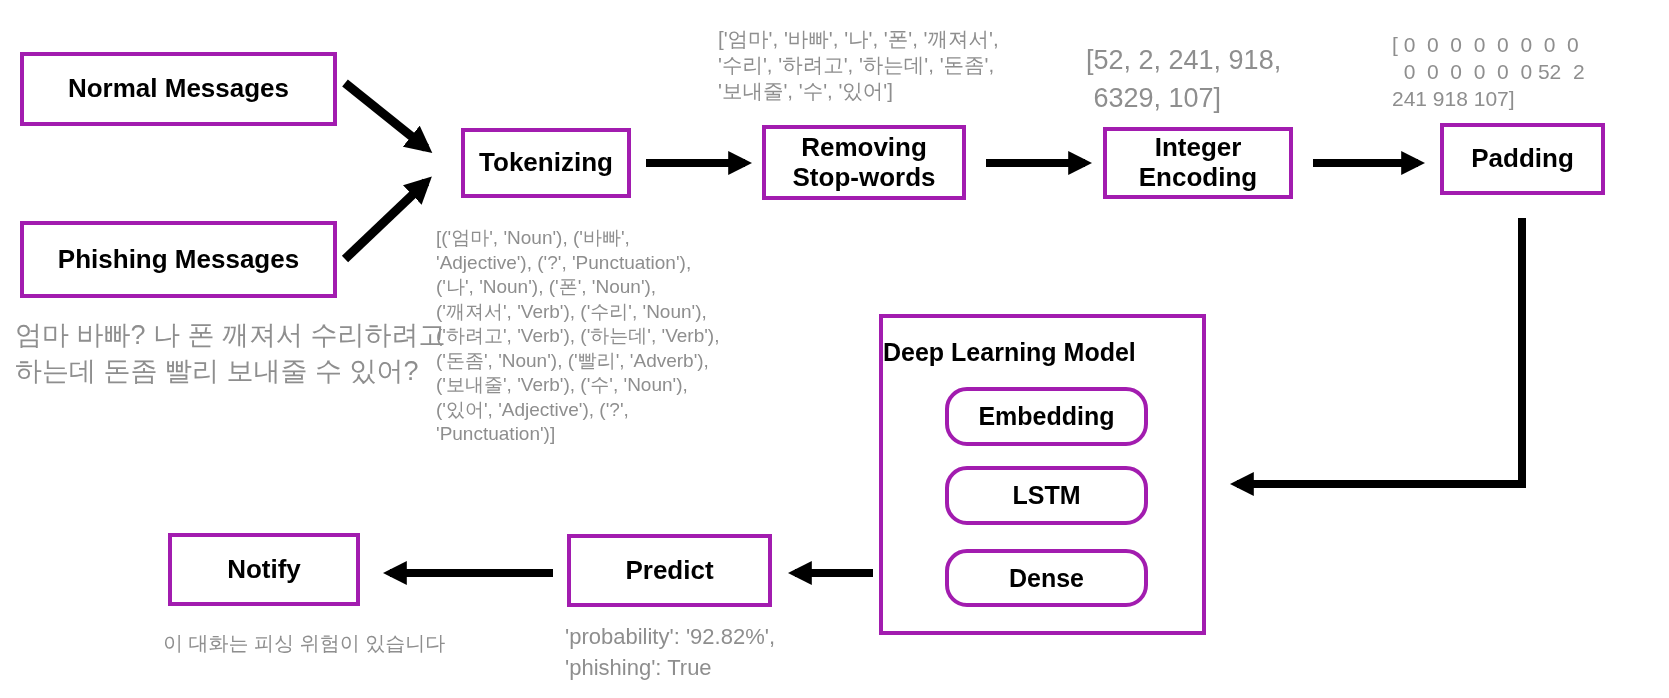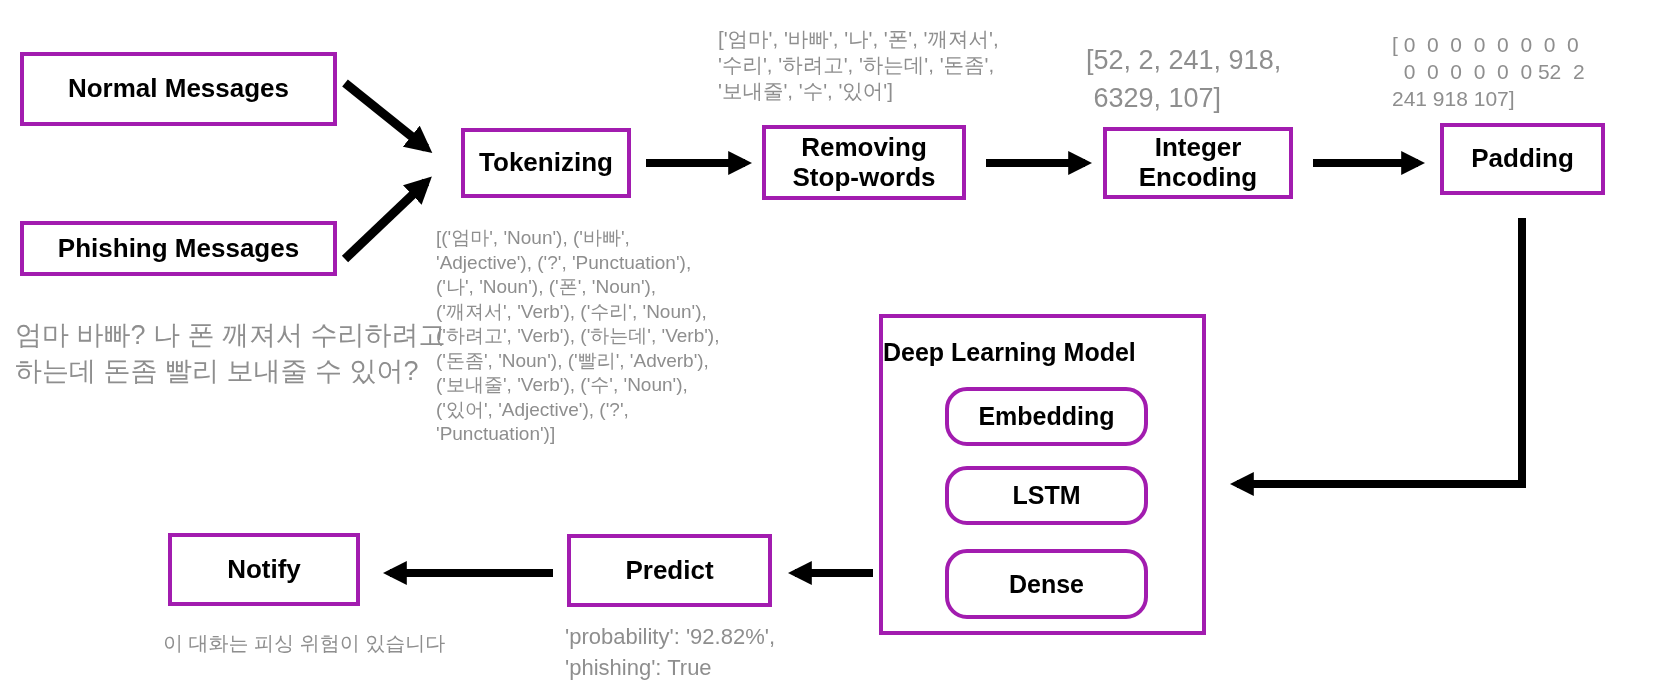--- a/index.html
+++ b/index.html
@@ -67,37 +67,37 @@
     <line x1="646" y1="163" x2="745" y2="163" stroke="#000" stroke-width="8" marker-end="url(#ah)"></line>
     <line x1="986" y1="163" x2="1085" y2="163" stroke="#000" stroke-width="8" marker-end="url(#ah)"></line>
     <line x1="1313" y1="163" x2="1418" y2="163" stroke="#000" stroke-width="8" marker-end="url(#ah)"></line>
     <polyline points="1522,218 1522,484 1237,484" fill="none" stroke="#000" stroke-width="8" stroke-linejoin="miter" marker-end="url(#ah)"></polyline>
     <line x1="873" y1="573" x2="795" y2="573" stroke="#000" stroke-width="8" marker-end="url(#ah)"></line>
     <line x1="553" y1="573" x2="390" y2="573" stroke="#000" stroke-width="8" marker-end="url(#ah)"></line>
   </svg>
 
   <div class="box" style="left:20px; top:52px; width:317px; height:74px;">Normal Messages</div>
 
-  <div class="box" style="left:20px; top:221px; width:317px; height:55px;">Phishing Messages</div>
+  <div class="box" style="left:20px; top:221px; width:317px; height:77px;">Phishing Messages</div>
 
   <div class="box" style="left:461px; top:128px; width:170px; height:70px;">Tokenizing</div>
 
   <div class="box" style="left:762px; top:125px; width:204px; height:75px;">Removing
 Stop-words</div>
 
   <div class="box" style="left:1103px; top:127px; width:190px; height:72px;">Integer
 Encoding</div>
 
   <div class="box" style="left:1440px; top:123px; width:165px; height:72px;">Padding</div>
 
   <div class="box" style="left:879px; top:314px; width:327px; height:321px; display:block;">
     <div class="dlm-title">Deep Learning Model</div>
     <div class="box dlm-inner" style="left:62px; top:69px; width:203px; height:59px;">Embedding</div>
     <div class="box dlm-inner" style="left:62px; top:148px; width:203px; height:59px;">LSTM</div>
-    <div class="box dlm-inner" style="left:62px; top:231px; width:203px; height:70px;">Dense</div>
+    <div class="box dlm-inner" style="left:62px; top:231px; width:203px; height:58px;">Dense</div>
   </div>
 
   <div class="box" style="left:168px; top:533px; width:192px; height:73px;">Notify</div>
 
   <div class="box" style="left:567px; top:534px; width:205px; height:73px;">Predict</div>
 
   <div class="ann" style="left:15px; top:317px; font-size:27px; line-height:36px;">엄마 바빠? 나 폰 깨져서 수리하려고
 하는데 돈좀 빨리 보내줄 수 있어?</div>
 
   <div class="ann" style="left:436px; top:226px; font-size:19px; line-height:24.5px;">[('엄마', 'Noun'), ('바빠',

